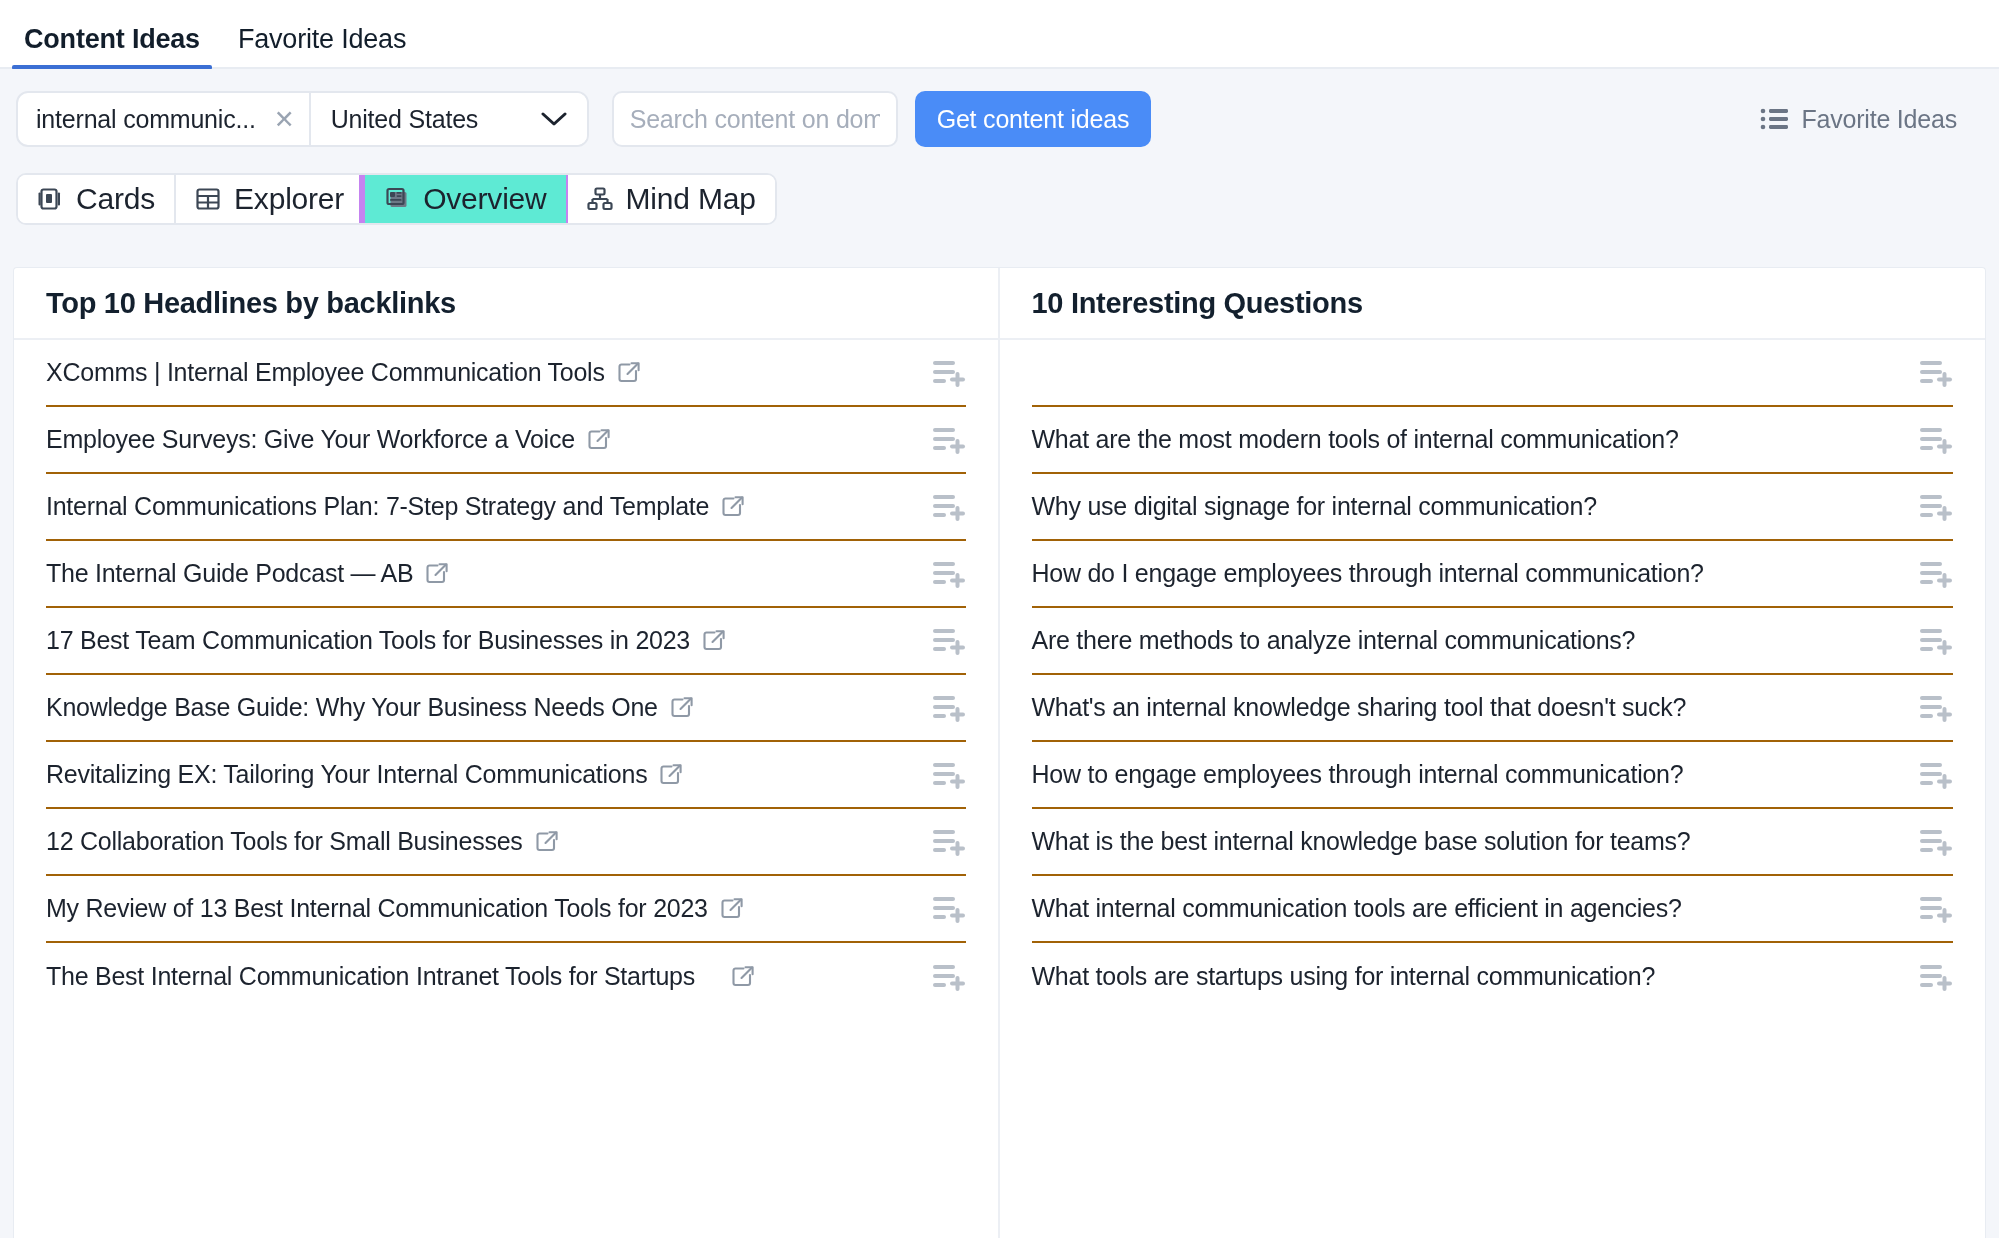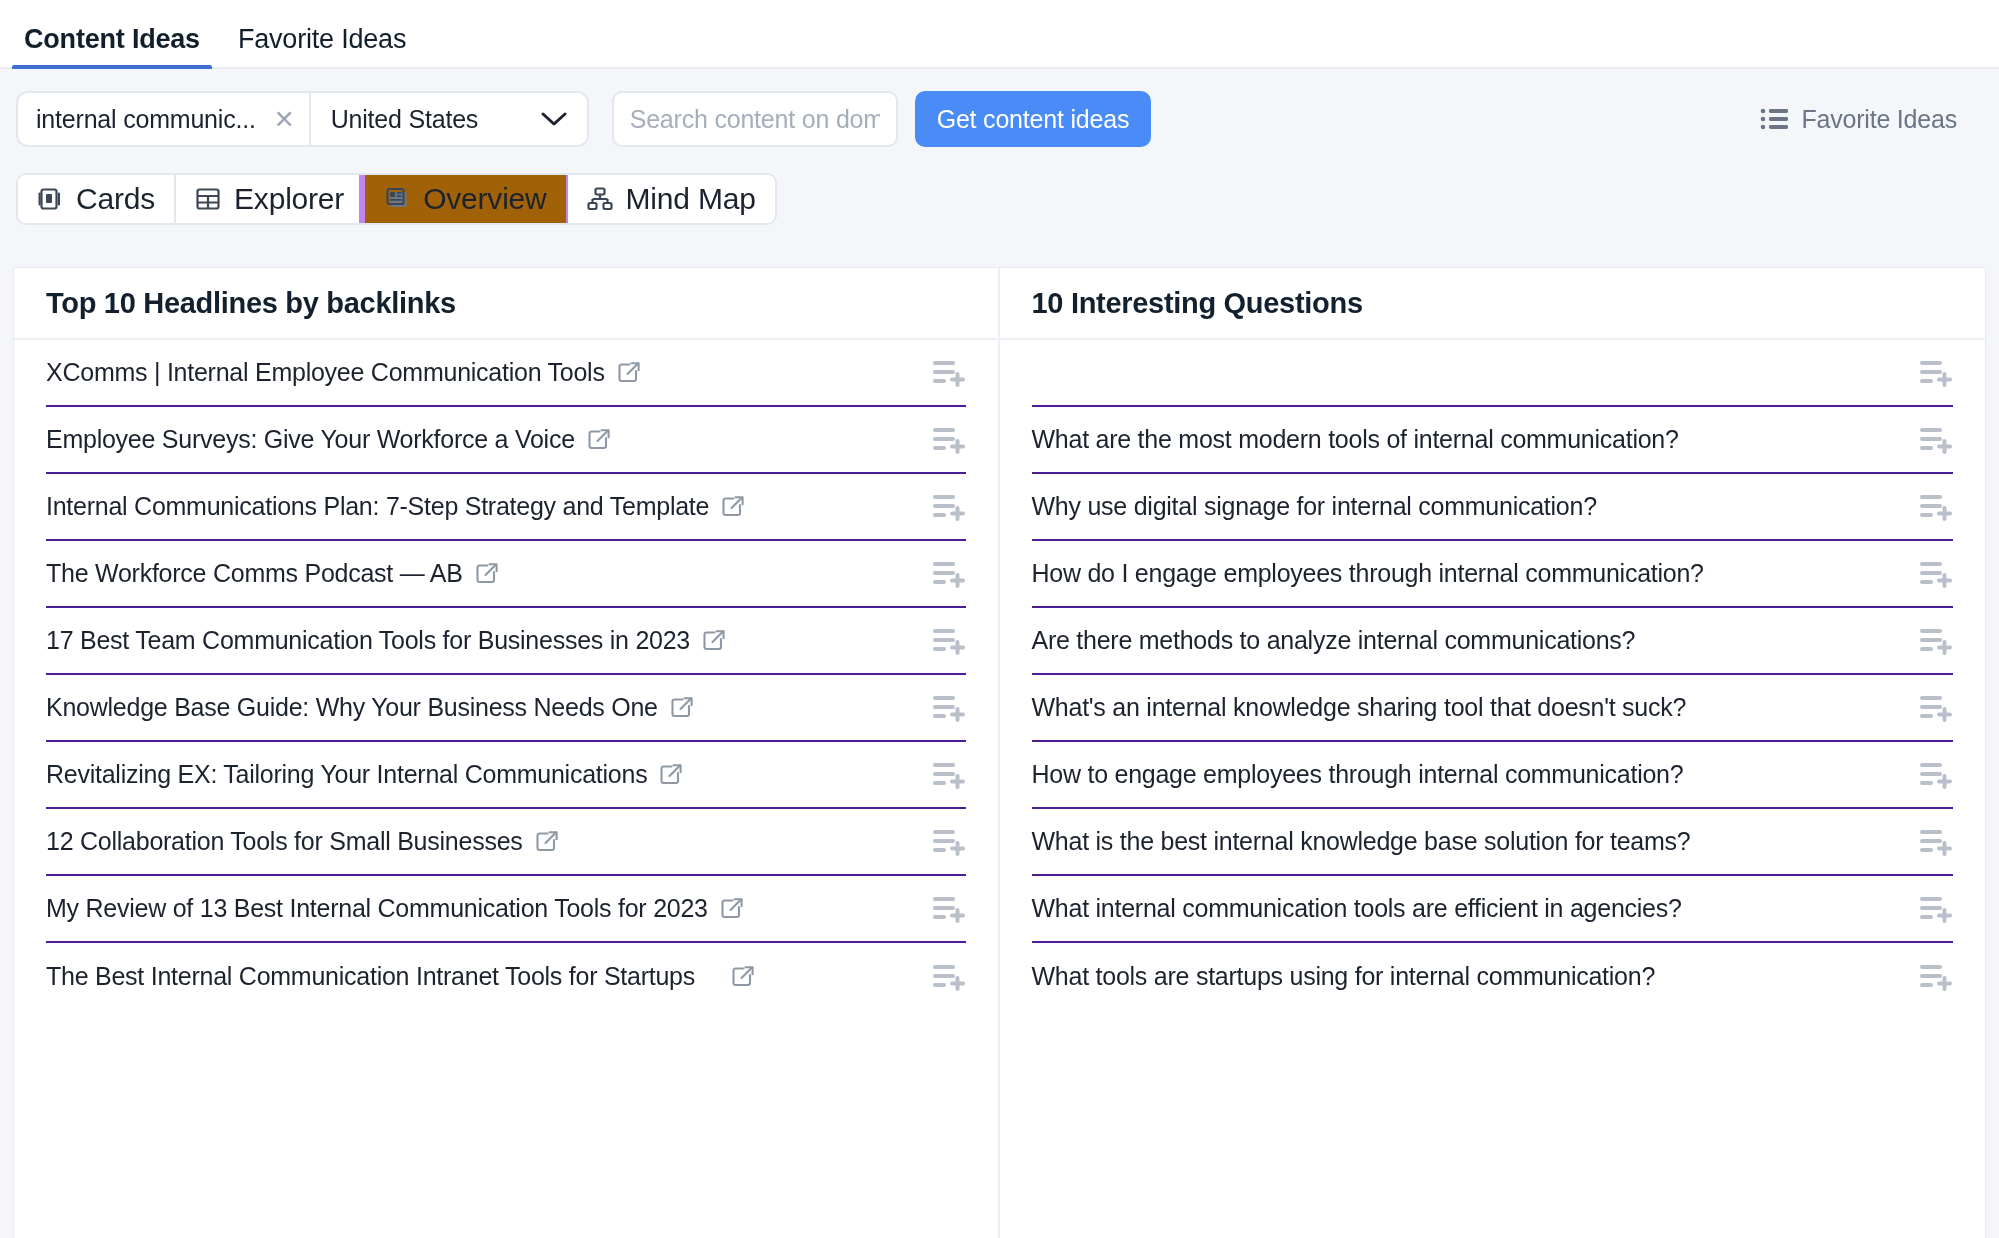--- a/index.html
+++ b/index.html
@@ -170,21 +170,21 @@
     padding: 0 19px;
     font-size: 30px;
     color: #1c232e;
     cursor: pointer;
     border-right: 2px solid #e3e7ee;
     background: #fff;
     letter-spacing: -0.2px;
     position: relative;
   }
   .seg:last-child { border-right: none; }
-  .seg.selected { background: #a16207; }
+  .seg.selected { background: #5eead4; }
   .seg-hl {
     position: absolute;
     left: -6px; top: -8px; right: -6px; bottom: -8px;
     border: 6px solid #c583f0;
     border-radius: 4px;
     pointer-events: none;
   }
 
   
   .panels {
@@ -215,21 +215,21 @@
     font-weight: 700;
     color: #13202e;
     letter-spacing: -0.3px;
   }
 
   .list { padding: 0 32px; }
   .list-item {
     display: flex;
     align-items: center;
     height: 67px;
-    border-bottom: 2px solid #4c1d95;
+    border-bottom: 2px solid #a16207;
     cursor: pointer;
   }
   .list-item:last-child { border-bottom: none; gap: 24px; }
   .item-text {
     font-size: 25px;
     color: #1c232e;
     white-space: nowrap;
     letter-spacing: -0.25px;
   }
   .ext-icon { margin-left: 11px; display: inline-flex; align-items: center; }
@@ -413,21 +413,21 @@
               <svg width="34" height="30" viewBox="0 0 34 30">
                 <rect x="1" y="3" width="22" height="4" rx="2" fill="#b9c0c9"></rect>
                 <rect x="1" y="12" width="22" height="4" rx="2" fill="#b9c0c9"></rect>
                 <rect x="1" y="21" width="13" height="4" rx="2" fill="#b9c0c9"></rect>
                 <rect x="18" y="19.5" width="15" height="4" rx="2" fill="#b9c0c9"></rect>
                 <rect x="23.5" y="14" width="4" height="15" rx="2" fill="#b9c0c9"></rect>
               </svg>
             </span>
           </div>
           <div class="list-item">
-            <span class="item-text">The Workforce Comms Podcast — AB</span>
+            <span class="item-text">The Internal Guide Podcast — AB</span>
             <span class="ext-icon">
               <svg width="26" height="26" viewBox="0 0 26 26">
                 <path d="M13.5 4.5 H5.5 a2 2 0 0 0 -2 2 V19 a2 2 0 0 0 2 2 H18 a2 2 0 0 0 2 -2 v-8" fill="none" stroke="#8f99a6" stroke-width="2.1" stroke-linecap="round"></path>
                 <path d="M11.5 14 L22 3.5" fill="none" stroke="#8f99a6" stroke-width="2.1" stroke-linecap="round"></path>
                 <path d="M15.5 3.2 H22.6 V10.3" fill="none" stroke="#8f99a6" stroke-width="2.1" stroke-linecap="round" stroke-linejoin="round"></path>
               </svg>
             </span>
             <span class="add-icon">
               <svg width="34" height="30" viewBox="0 0 34 30">
                 <rect x="1" y="3" width="22" height="4" rx="2" fill="#b9c0c9"></rect>

